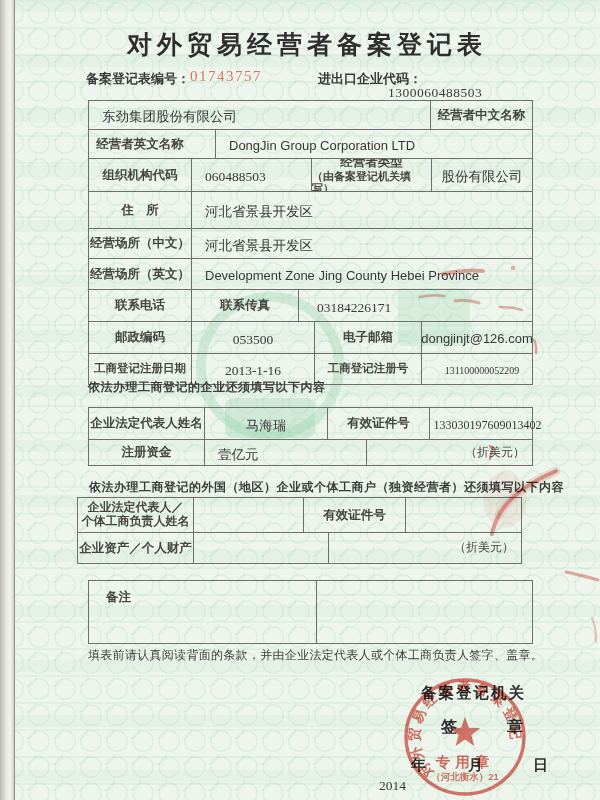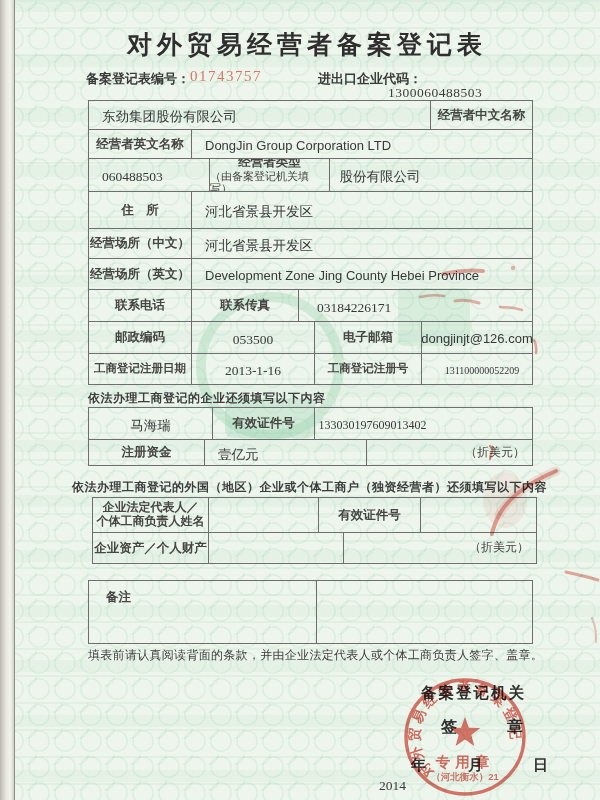--- a/index.html
+++ b/index.html
@@ -29,21 +29,21 @@
   .row:first-child{border-top:none;}
   .cell{border-left:1px solid #6e6e6e;box-sizing:border-box;display:flex;align-items:center;
     justify-content:center;font-size:12.5px;font-weight:bold;color:#454542;line-height:1.15;
     flex-shrink:0;overflow:hidden;}
   .cell:first-child{border-left:none;}
   .cell.val{font-weight:normal;justify-content:flex-start;padding:6px 0 2px 13px;
     font-family:"Liberation Serif",serif;font-size:13.5px;color:#38383a;}
   .cell.val.ctr{justify-content:center;padding-left:0;}
   .cell.val.sans{font-family:"Liberation Sans",sans-serif;font-size:13px;}
   .cell.stack{flex-direction:column;justify-content:center;}
-  .cell .sub{font-size:11px;font-weight:normal;}
+  .cell .sub{font-size:11px;font-weight:bold;}
   .cell.note{font-weight:normal;justify-content:flex-end;padding-right:7px;font-size:12px;color:#44443f;}
   .cell.blank{border-left:1px solid #6e6e6e;}
   .sec-head{font-size:12px;font-weight:bold;color:#3c3c3c;letter-spacing:.5px;}
   .remark-label{align-items:flex-start;justify-content:flex-start;padding:9px 0 0 17px;}
   .instruction{font-size:12px;font-weight:normal;color:#3d3d3d;letter-spacing:.3px;}
 
   .foot-authority{font-size:15.5px;font-weight:bold;letter-spacing:2px;color:#2f2f2f;}
   .foot-sign{font-size:16px;font-weight:bold;letter-spacing:17px;color:#2f2f2f;}
   .foot-date{font-size:15px;font-weight:bold;color:#2f2f2f;}
   .foot-year{font-family:"Liberation Serif",serif;font-size:13.5px;color:#3a3a3a;margin-top:14px;}
@@ -72,23 +72,24 @@
   <div class="abs hdr-label" style="left:318px;top:70px;">进出口企业代码：</div>
   <div class="abs code-val" style="left:388px;top:85px;text-align:right;">1300060488503</div>
 
   <div class="tbl" style="left:88px;top:100px;width:443px;">
     <div class="row" style="height:28px;">
       <div class="cell val" style="width:341px;">东劲集团股份有限公司</div>
       <div class="cell" style="width:102px;">经营者中文名称</div>
     </div>
     <div class="row" style="height:29px;">
       <div class="cell" style="width:102px;">经营者英文名称</div>
-      <div class="cell val sans" style="width:341px;">DongJin Group Corporation LTD</div>
+      <div class="cell val sans" style="width:341px;margin-left:24px;">DongJin Group Corporation LTD</div>
     </div>
     <div class="row" style="height:33px;">
+      <div class="cell" style="width:102px;">组织机构代码</div>
       <div class="cell val" style="width:120px;">060488503</div>
       <div class="cell stack" style="width:120px;">
         <span>经营者类型</span>
         <span class="sub">（由备案登记机关填写）</span>
       </div>
       <div class="cell val ctr" style="width:101px;">股份有限公司</div>
     </div>
     <div class="row" style="height:37px;">
       <div class="cell" style="width:102px;">住　所</div>
       <div class="cell val" style="width:341px;">河北省景县开发区</div>
@@ -113,36 +114,37 @@
       <div class="cell val ctr sans" style="width:111px;">dongjinjt@126.com</div>
     </div>
     <div class="row" style="height:31px;">
       <div class="cell" style="width:102px;font-size:11.5px;">工商登记注册日期</div>
       <div class="cell val ctr" style="width:123px;">2013-1-16</div>
       <div class="cell" style="width:107px;font-size:11.5px;">工商登记注册号</div>
       <div class="cell val ctr" style="width:111px;font-size:10px;padding-left:10px;">131100000052209</div>
     </div>
   </div>
 
-  <div class="abs sec-head" style="left:88px;top:390px;">依法办理工商登记的企业还须填写以下内容</div>
+  <div class="abs sec-head" style="left:88px;top:379px;">依法办理工商登记的企业还须填写以下内容</div>
   <div class="tbl" style="left:88px;top:407px;width:443px;">
     <div class="row" style="height:31px;">
+      <div class="cell" style="width:115px;">企业法定代表人姓名</div>
       <div class="cell val ctr" style="width:123px;">马海瑞</div>
       <div class="cell" style="width:102px;">有效证件号</div>
       <div class="cell val ctr" style="width:116px;font-size:12px;">133030197609013402</div>
     </div>
     <div class="row" style="height:26px;">
       <div class="cell" style="width:115px;">注册资金</div>
       <div class="cell val" style="width:162px;">壹亿元</div>
       <div class="cell note" style="width:166px;">（折美元）</div>
     </div>
   </div>
 
-  <div class="abs sec-head" style="left:72px;top:479px;">依法办理工商登记的外国（地区）企业或个体工商户（独资经营者）还须填写以下内容</div>
-  <div class="tbl" style="left:92px;top:497px;width:443px;">
+  <div class="abs sec-head" style="left:89px;top:479px;">依法办理工商登记的外国（地区）企业或个体工商户（独资经营者）还须填写以下内容</div>
+  <div class="tbl" style="left:77px;top:497px;width:443px;">
     <div class="row" style="height:34px;">
       <div class="cell stack" style="width:115px;font-size:12px;">
         <span>企业法定代表人／</span>
         <span>个体工商负责人姓名</span>
       </div>
       <div class="cell blank" style="width:110px;"></div>
       <div class="cell" style="width:102px;">有效证件号</div>
       <div class="cell blank" style="width:116px;"></div>
     </div>
     <div class="row" style="height:31px;">

